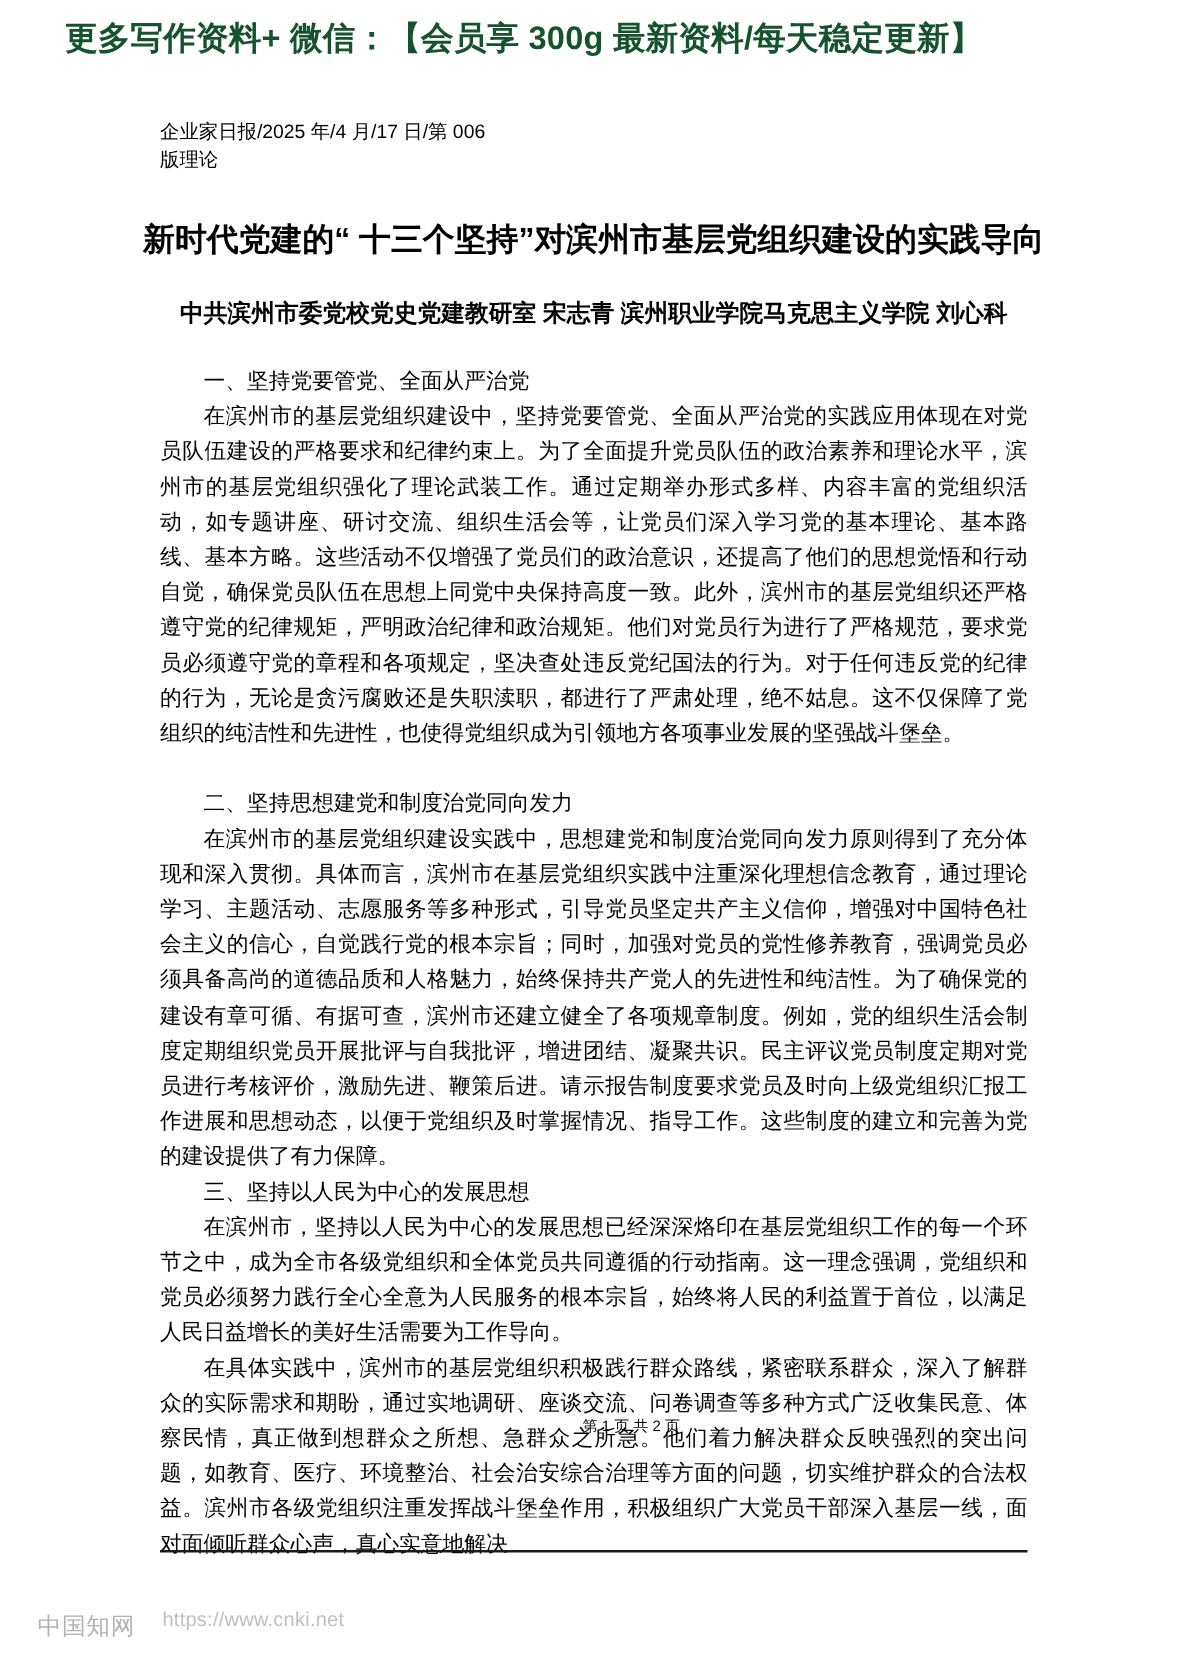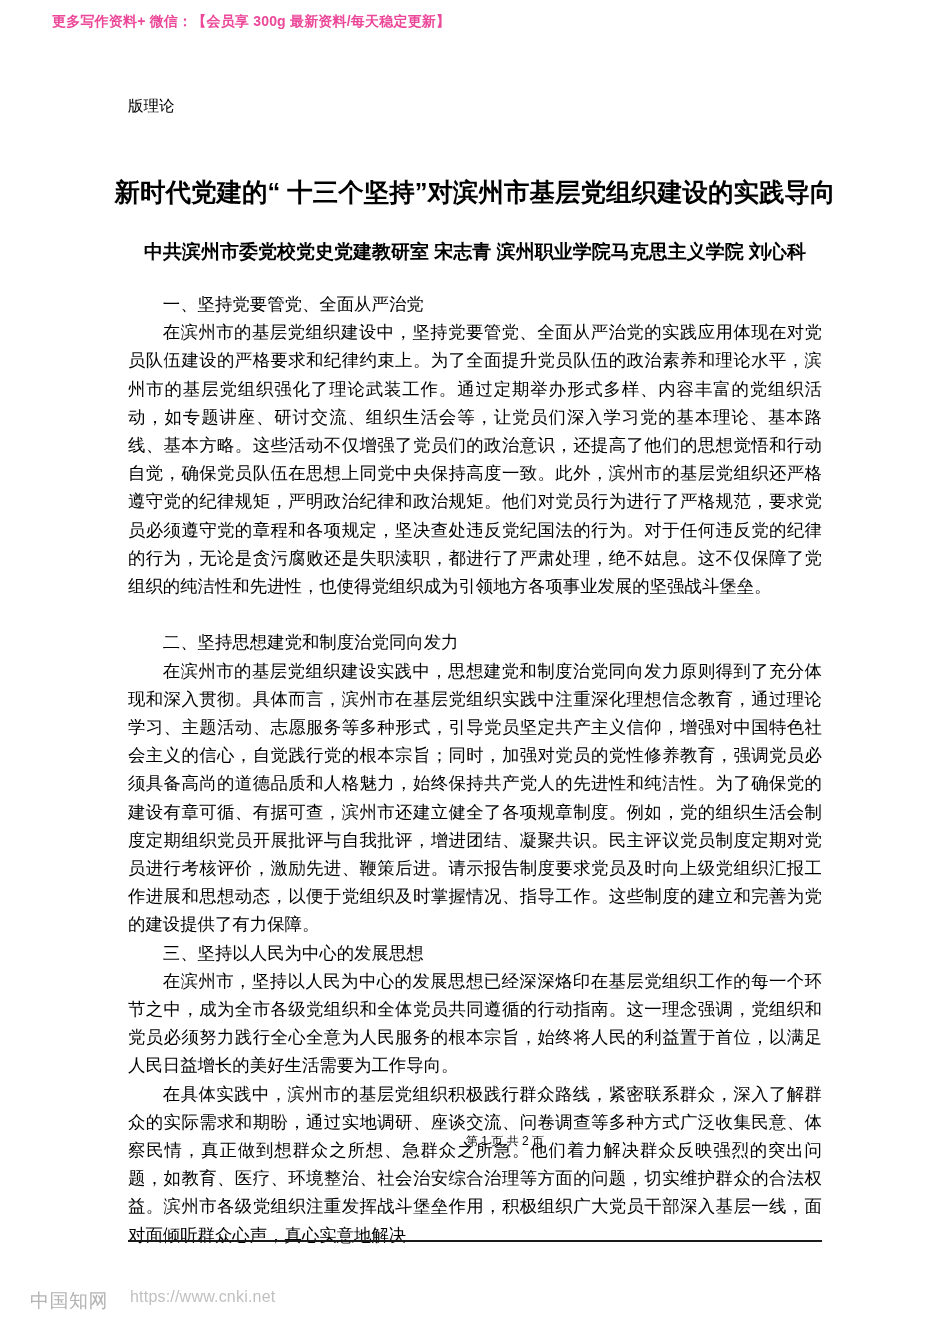--- a/index.html
+++ b/index.html
@@ -20,23 +20,23 @@
     width: 950px;
     height: 1344px;
     box-sizing: border-box;
   }
 
   
   .promo-banner {
     position: absolute;
     left: 52px;
     top: 13px;
-    font-size: 14px;
+    font-size: 26px;
     font-weight: bold;
-    color: #ec4899;
+    color: #14532d;
     letter-spacing: 0.2px;
     white-space: nowrap;
   }
 
   
   .source-block {
     position: absolute;
     left: 128px;
     top: 94px;
     width: 700px;
@@ -144,20 +144,21 @@
   }
 </style>
 </head>
 <body>
 
 <div class="page">
 
   <div class="promo-banner">更多写作资料+ 微信：【会员享 300g 最新资料/每天稳定更新】</div>
 
   <div class="source-block">
+    <span class="source-line-1">企业家日报/2025 年/4 月/17 日/第 006</span>
     <span class="source-line-2">版理论</span>
   </div>
 
   <div class="article-title">新时代党建的“ 十三个坚持”对滨州市基层党组织建设的实践导向</div>
 
   <div class="author-line">中共滨州市委党校党史党建教研室 宋志青 滨州职业学院马克思主义学院 刘心科</div>
 
   <div class="body-text" id="body-text">
       <p class="">一、坚持党要管党、全面从严治党</p>
       <p class="">在滨州市的基层党组织建设中，坚持党要管党、全面从严治党的实践应用体现在对党员队伍建设的严格要求和纪律约束上。为了全面提升党员队伍的政治素养和理论水平，滨州市的基层党组织强化了理论武装工作。通过定期举办形式多样、内容丰富的党组织活动，如专题讲座、研讨交流、组织生活会等，让党员们深入学习党的基本理论、基本路线、基本方略。这些活动不仅增强了党员们的政治意识，还提高了他们的思想觉悟和行动自觉，确保党员队伍在思想上同党中央保持高度一致。此外，滨州市的基层党组织还严格遵守党的纪律规矩，严明政治纪律和政治规矩。他们对党员行为进行了严格规范，要求党员必须遵守党的章程和各项规定，坚决查处违反党纪国法的行为。对于任何违反党的纪律的行为，无论是贪污腐败还是失职渎职，都进行了严肃处理，绝不姑息。这不仅保障了党组织的纯洁性和先进性，也使得党组织成为引领地方各项事业发展的坚强战斗堡垒。</p>

